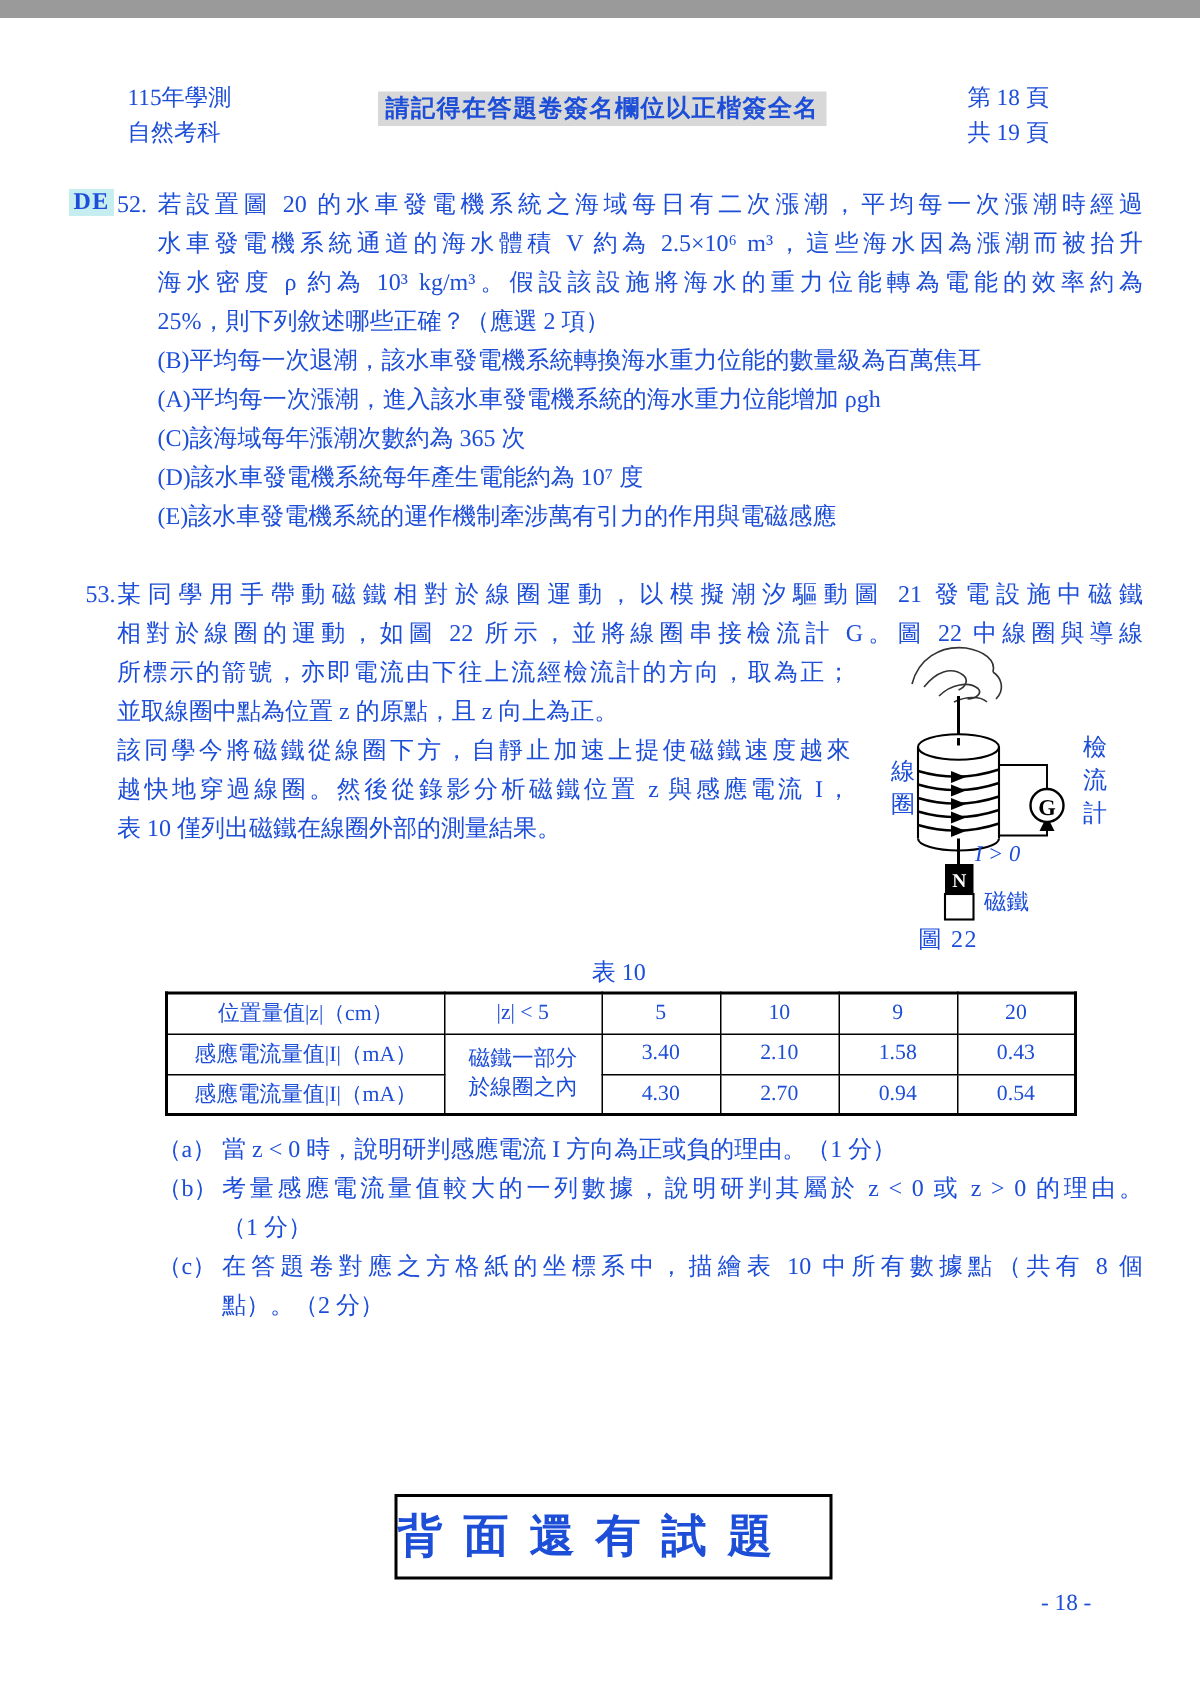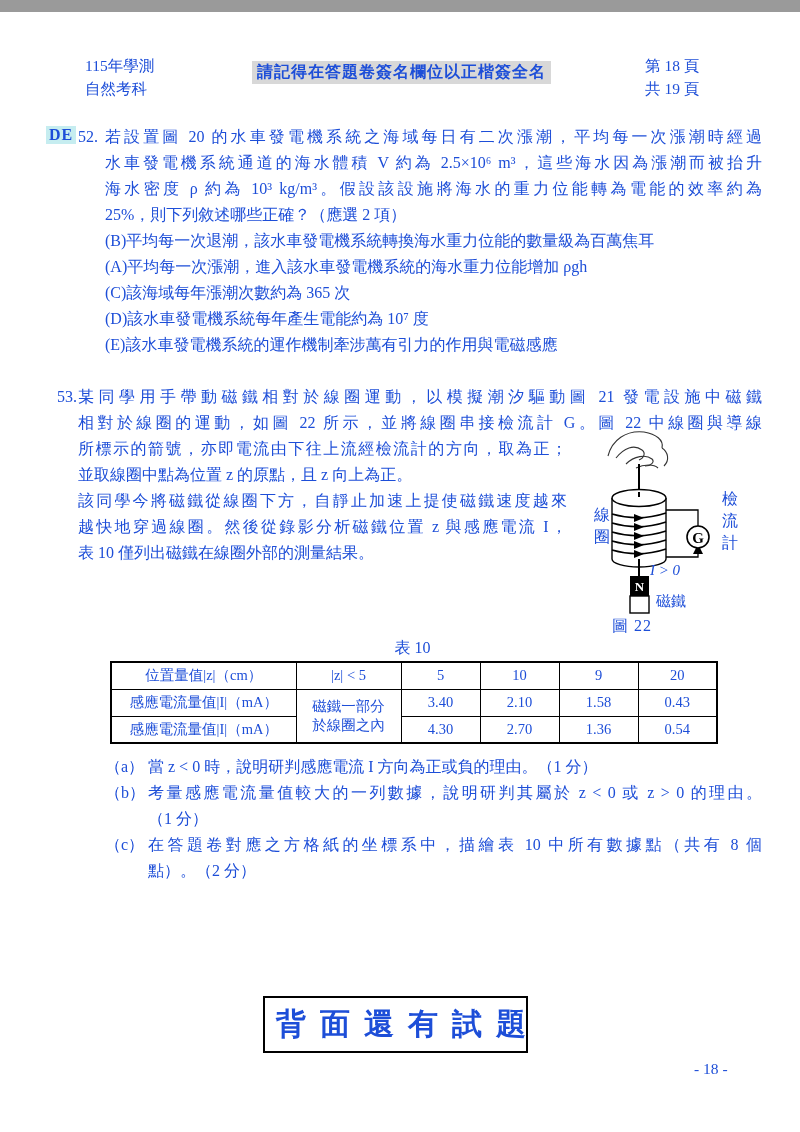--- a/index.html
+++ b/index.html
@@ -53,22 +53,22 @@
   }
   table.t10 { border:2px solid #000; }
   .c1{width:185px;} .c2{width:105px;} .cd{width:79px;}
   .merged-cell div { line-height:19px; }
 
   .subqs { position:absolute; left:105px; top:742px; width:660px; }
   .subq { position:relative; padding-left:43px; }
   .subq-label { position:absolute; left:0; top:0; font-size:16px; line-height:26px; }
 
   .backbox {
-    position:absolute; left:263px; top:984px; width:265px; height:57px;
-    border:2px solid #000; display:flex; align-items:center; justify-content:flex-end;
+    position:absolute; left:263px; top:984px; width:292px; height:57px;
+    border:2px solid #000; display:flex; align-items:center; justify-content:flex-start;
   }
   .backbox span {
     font-size:30px; font-weight:bold; letter-spacing:14px; margin-right:-14px;
     font-family:"Liberation Serif","DejaVu Serif",serif;
   }
   .pagenum { position:absolute; left:694px; top:1048px; font-size:15.5px; }
   svg text { font-family:"Liberation Serif","DejaVu Serif",serif; }
 </style>
 </head>
 <body>
@@ -194,21 +194,21 @@
       </td>
       <td class="cd">3.40</td>
       <td class="cd">2.10</td>
       <td class="cd">1.58</td>
       <td class="cd">0.43</td>
     </tr>
     <tr>
       <td class="c1">感應電流量值|I|（mA）</td>
       <td class="cd">4.30</td>
       <td class="cd">2.70</td>
-      <td class="cd">1.36</td>
+      <td class="cd">0.94</td>
       <td class="cd">0.54</td>
     </tr>
   </tbody>
     </table>
 
   <div class="subqs">
     <div class="subq">
       <span class="subq-label">（a）</span>
       <div class="qline">當 z &lt; 0 時，說明研判感應電流 I 方向為正或負的理由。（1 分）</div>
     </div>

